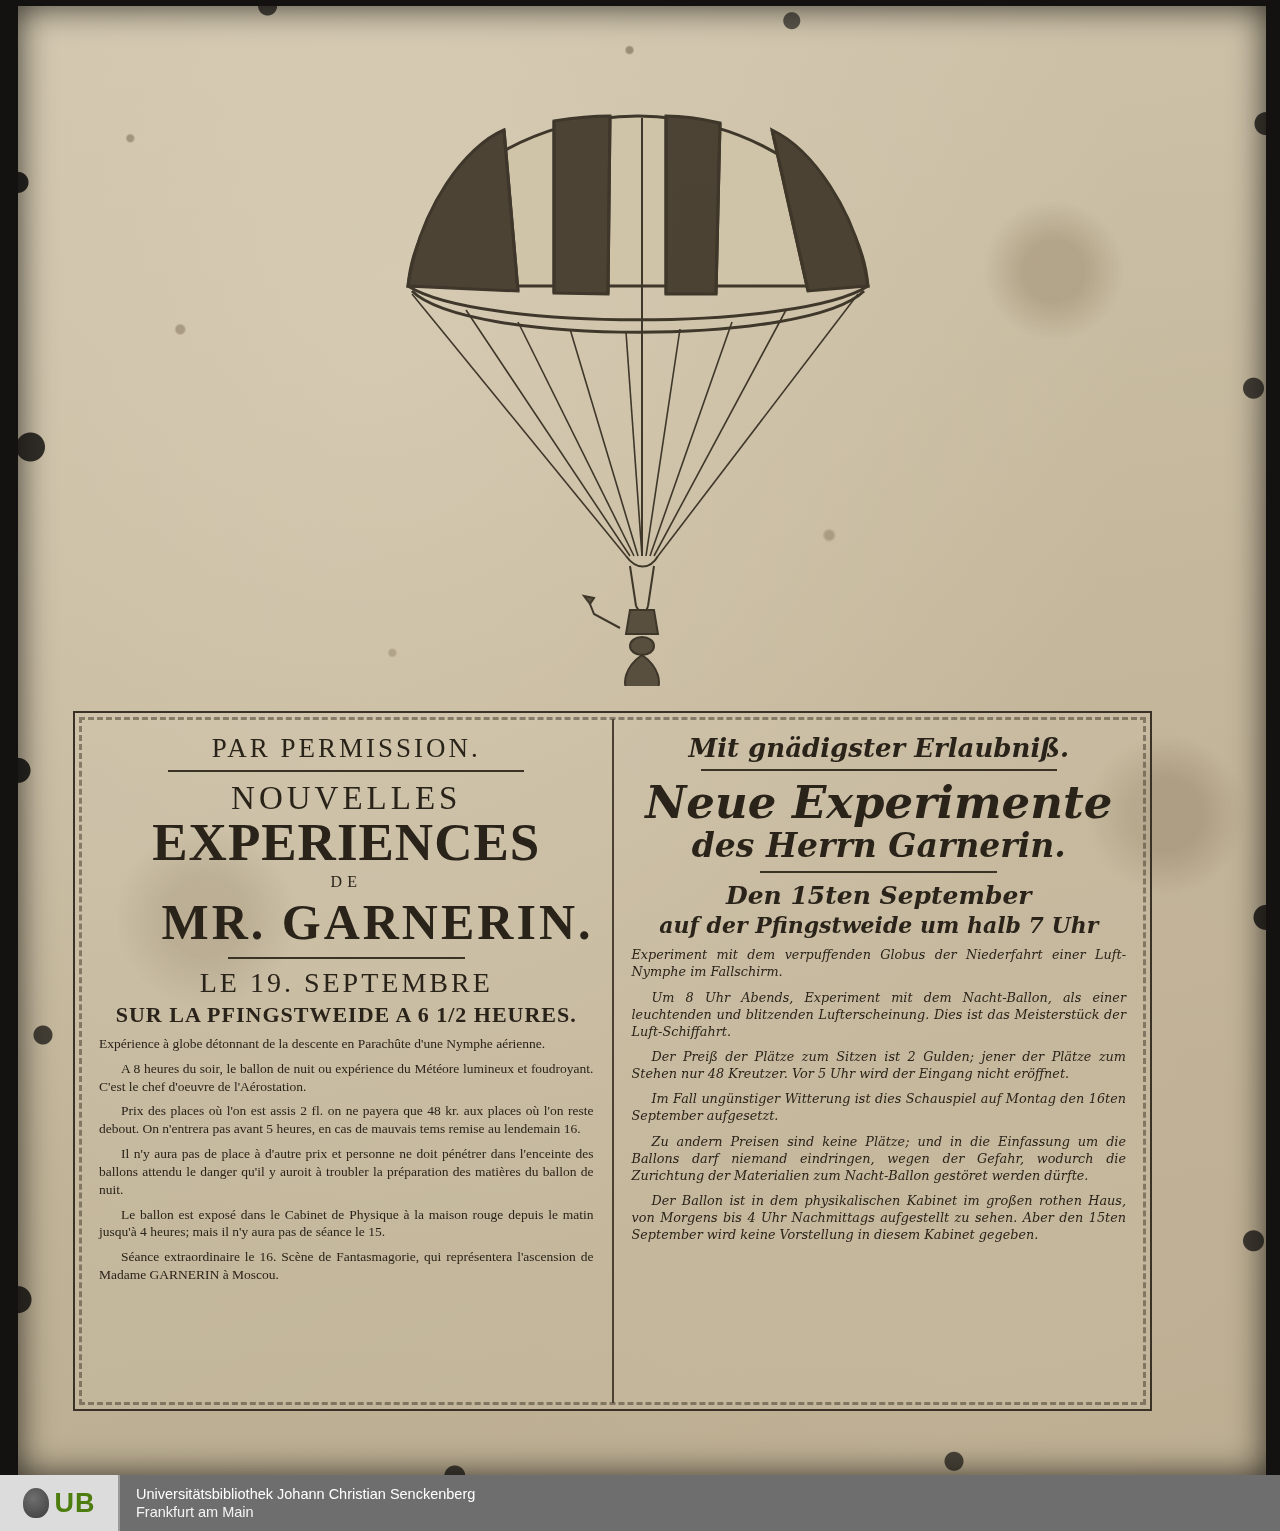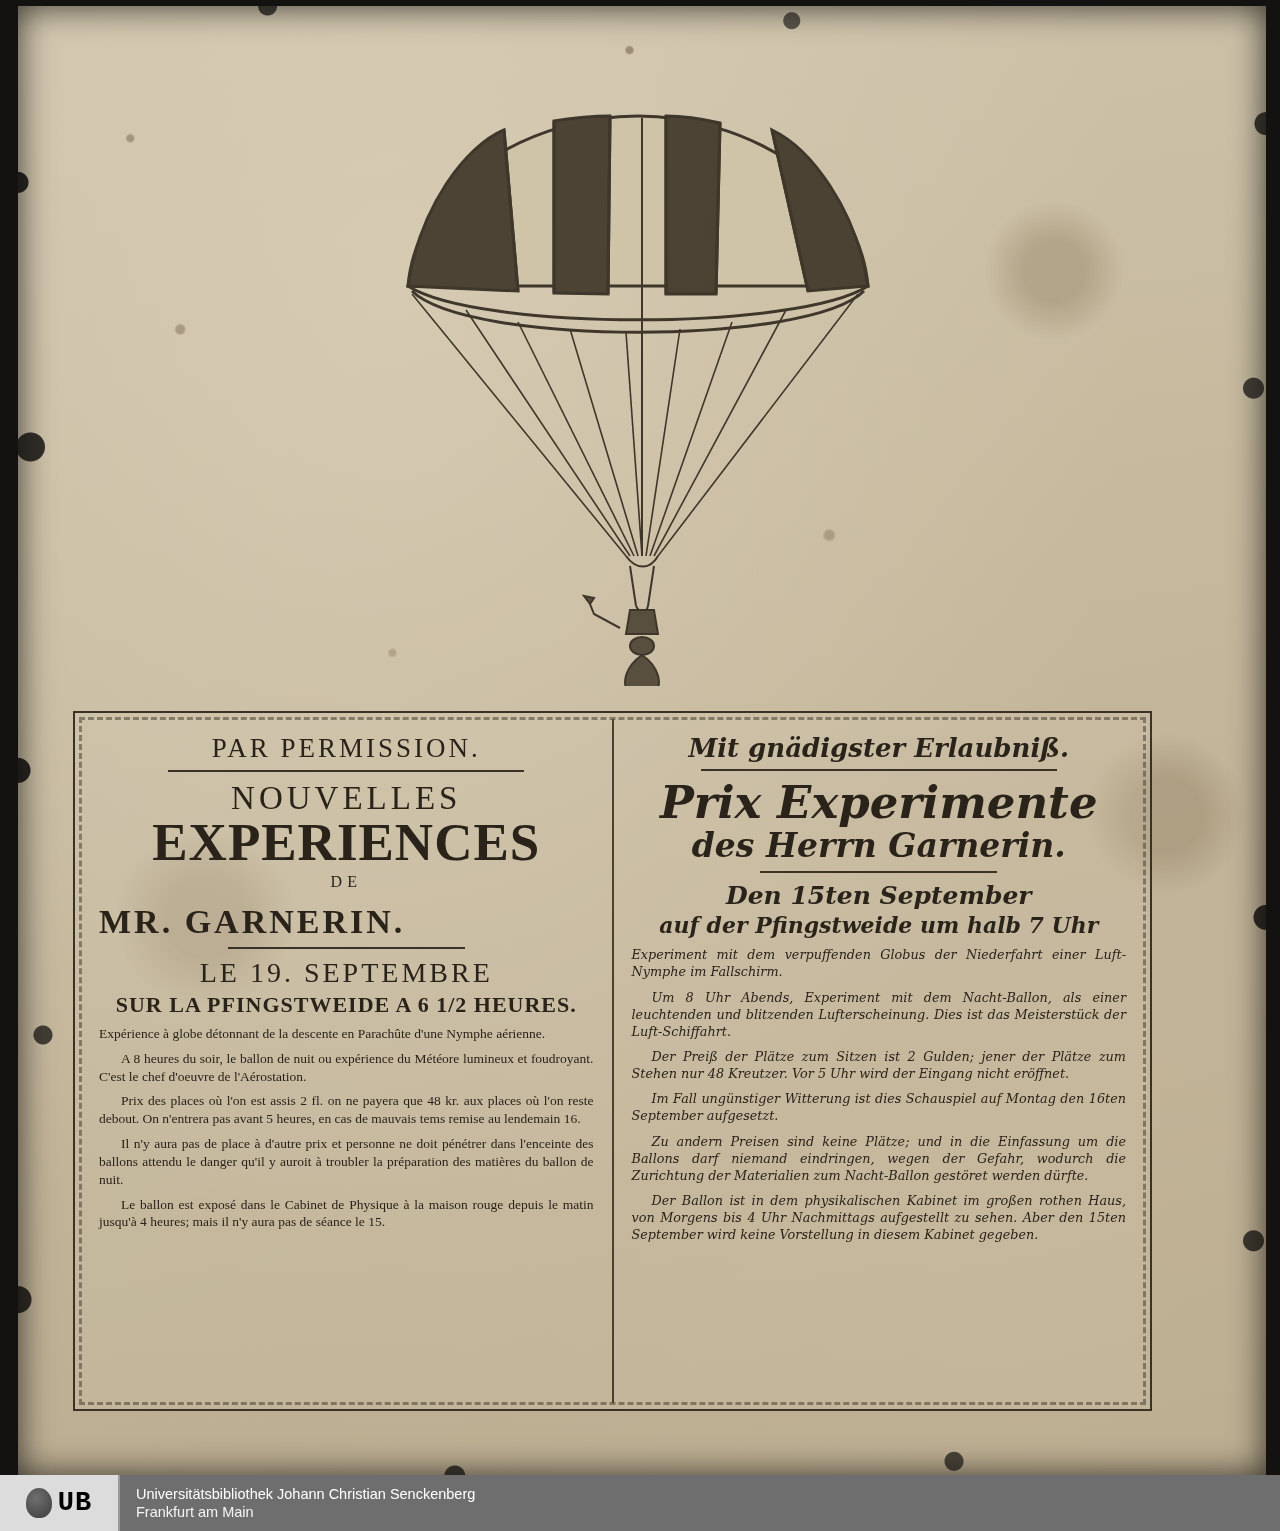--- a/index.html
+++ b/index.html
@@ -90,21 +90,21 @@
     font-family:"Liberation Serif",serif;font-weight:400;
   }
   .fr .t-nouvelles{
     text-align:center;font-size:33px;letter-spacing:4px;margin-top:0;
   }
   .fr .t-exp{
     text-align:center;font-size:53px;letter-spacing:1px;font-weight:700;
     line-height:1.02;margin-top:-2px;
   }
   .fr .t-de{text-align:center;font-size:16px;letter-spacing:5px;margin-top:4px;}
-  .fr .t-mr{text-align:left;font-size:34px;letter-spacing:3px;font-weight:700;margin-top:12px;}
+  .fr .t-mr{text-align:right;font-size:50px;letter-spacing:3px;font-weight:700;margin-top:2px;}
   .fr .t-date{text-align:center;font-size:28px;letter-spacing:3px;margin-top:4px;}
   .fr .t-place{text-align:center;font-size:22px;letter-spacing:1px;margin-top:3px;font-weight:700;}
   .fr p{
     font-size:13.5px;line-height:1.32;text-align:justify;margin:7px 0 0 0;
     text-indent:22px;
   }
   .fr p.first{text-indent:0;}
 
   
   .de{font-family:"DejaVu Serif",serif;}
@@ -127,24 +127,23 @@
   }
   .de p.first{text-indent:0;}
 
   
   .footer{
     position:absolute;left:0;bottom:0;width:1280px;height:56px;
     background:#6e6e6e;color:#fff;display:flex;align-items:center;
     font-family:"Liberation Sans",sans-serif;
   }
   .footer .logo{
-    width:118px;height:56px;background:#dcdcdc;color:#000000;
+    width:118px;height:56px;background:#dcdcdc;color:#4d7c0f;
     display:flex;align-items:center;justify-content:center;gap:6px;
     border-right:2px solid #9a9a9a;
-    font-family:Liberation Mono, monospace;
   }
   .footer .logo .ub{font-size:27px;font-weight:700;letter-spacing:1px;}
   .footer .ftext{padding-left:16px;line-height:1.25;font-size:14.5px;}
   .footer .ftext div:last-child{opacity:.92;}
   .seal{width:26px;height:30px;border-radius:50% 50% 45% 45%;
         background:radial-gradient(circle at 40% 35%,#6f6f6f,#3c3c3c);}
 </style>
 </head>
 <body>
 
@@ -219,26 +218,27 @@
           <div class="t-de">DE</div>
           <div class="t-mr">MR. GARNERIN.</div>
           <div class="rule short"></div>
           <div class="t-date">LE 19. SEPTEMBRE</div>
           <div class="t-place">SUR LA PFINGSTWEIDE A 6 1/2 HEURES.</div>
           <p class="first">Expérience à globe détonnant de la descente en Parachûte d'une Nymphe aérienne.</p>
           <p>A 8 heures du soir, le ballon de nuit ou expérience du Météore lumineux et foudroyant. C'est le chef d'oeuvre de l'Aérostation.</p>
           <p>Prix des places où l'on est assis 2 fl. on ne payera que 48 kr. aux places où l'on reste debout. On n'entrera pas avant 5 heures, en cas de mauvais tems remise au lendemain 16.</p>
           <p>Il n'y aura pas de place à d'autre prix et personne ne doit pénétrer dans l'enceinte des ballons attendu le danger qu'il y auroit à troubler la préparation des matières du ballon de nuit.</p>
           <p>Le ballon est exposé dans le Cabinet de Physique à la maison rouge depuis le matin jusqu'à 4 heures; mais il n'y aura pas de séance le 15.</p>
+          <p>Séance extraordinaire le 16. Scène de Fantasmagorie, qui représentera l'ascension de Madame GARNERIN à Moscou.</p>
         </div>
 
         <div class="col de">
           <div class="g-permission">Mit gnädigster Erlaubniß.</div>
           <div class="rule"></div>
-          <div class="g-neue">Prix Experimente</div>
+          <div class="g-neue">Neue Experimente</div>
           <div class="g-des">des Herrn Garnerin.</div>
           <div class="rule short"></div>
           <div class="g-date">Den 15ten September</div>
           <div class="g-time">auf der Pfingstweide um halb 7 Uhr</div>
           <p class="first">Experiment mit dem verpuffenden Globus der Niederfahrt einer Luft-Nymphe im Fallschirm.</p>
           <p>Um 8 Uhr Abends, Experiment mit dem Nacht-Ballon, als einer leuchtenden und blitzenden Lufterscheinung. Dies ist das Meisterstück der Luft-Schiffahrt.</p>
           <p>Der Preiß der Plätze zum Sitzen ist 2 Gulden; jener der Plätze zum Stehen nur 48 Kreutzer. Vor 5 Uhr wird der Eingang nicht eröffnet.</p>
           <p>Im Fall ungünstiger Witterung ist dies Schauspiel auf Montag den 16ten September aufgesetzt.</p>
           <p>Zu andern Preisen sind keine Plätze; und in die Einfassung um die Ballons darf niemand eindringen, wegen der Gefahr, wodurch die Zurichtung der Materialien zum Nacht-Ballon gestöret werden dürfte.</p>
           <p>Der Ballon ist in dem physikalischen Kabinet im großen rothen Haus, von Morgens bis 4 Uhr Nachmittags aufgestellt zu sehen. Aber den 15ten September wird keine Vorstellung in diesem Kabinet gegeben.</p>

